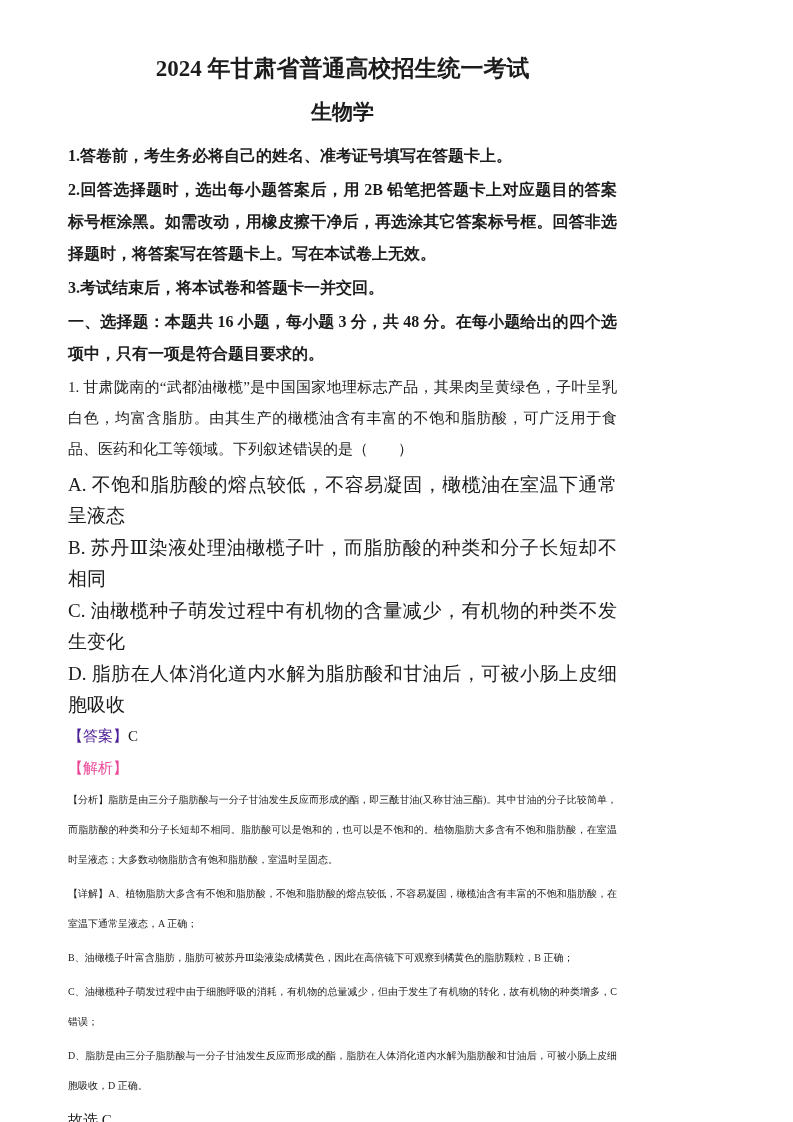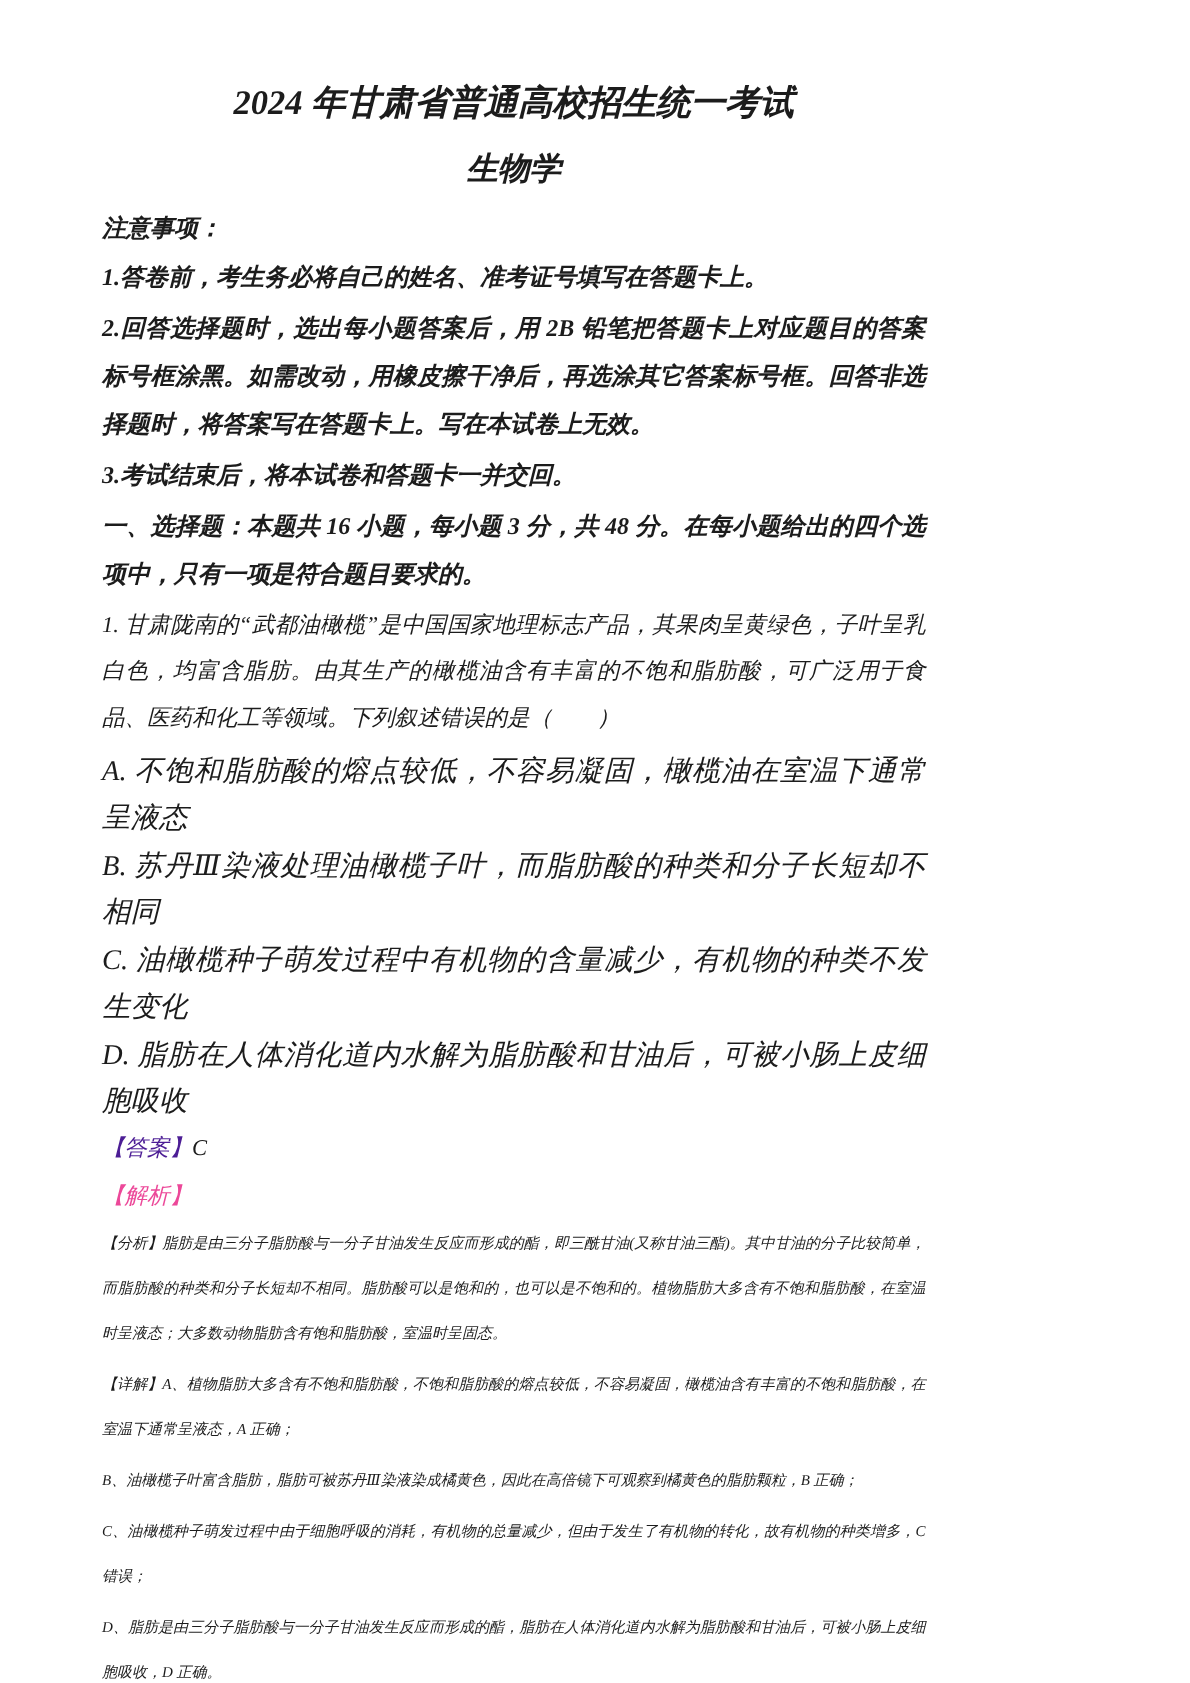--- a/index.html
+++ b/index.html
@@ -13,21 +13,20 @@
     overflow: hidden;
     font-family: "Liberation Serif", "DejaVu Serif", serif;
     color: #1c1c1c;
   }
   .page {
     box-sizing: border-box;
     width: 681px;
     height: 1122px;
     padding: 54px 64px 0 68px;
     background: #ffffff;
-    font-style: italic;
   }
   .title {
     font-size: 23px;
     line-height: 30px;
     font-weight: bold;
     text-align: center;
     margin: 0 0 14px 0;
   }
   .subtitle {
     font-size: 21px;
@@ -87,21 +86,20 @@
   .accent {  }
 </style>
 </head>
 <body>
 
 <div class="page">
 
   <h1 class="title">2024 年甘肃省普通高校招生统一考试</h1>
   <h2 class="subtitle">生物学</h2>
 
-  <p class="notice-heading">注意事项：</p>
   <p class="notice">1.答卷前，考生务必将自己的姓名、准考证号填写在答题卡上。</p>
   <p class="notice">2.回答选择题时，选出每小题答案后，用 2B 铅笔把答题卡上对应题目的答案标号框涂黑。如需改动，用橡皮擦干净后，再选涂其它答案标号框。回答非选择题时，将答案写在答题卡上。写在本试卷上无效。</p>
   <p class="notice">3.考试结束后，将本试卷和答题卡一并交回。</p>
 
   <p class="section-heading">一、选择题：本题共 16 小题，每小题 3 分，共 48 分。在每小题给出的四个选项中，只有一项是符合题目要求的。</p>
 
   <p class="stem">1. 甘肃陇南的“武都油橄榄”是中国国家地理标志产品，其果肉呈黄绿色，子叶呈乳白色，均富含脂肪。由其生产的橄榄油含有丰富的不饱和脂肪酸，可广泛用于食品、医药和化工等领域。下列叙述错误的是（　　）</p>
   <p class="option">A. 不饱和脂肪酸的熔点较低，不容易凝固，橄榄油在室温下通常呈液态</p>
   <p class="option">B. 苏丹Ⅲ染液处理油橄榄子叶，而脂肪酸的种类和分子长短却不相同</p>
   <p class="option">C. 油橄榄种子萌发过程中有机物的含量减少，有机物的种类不发生变化</p>

